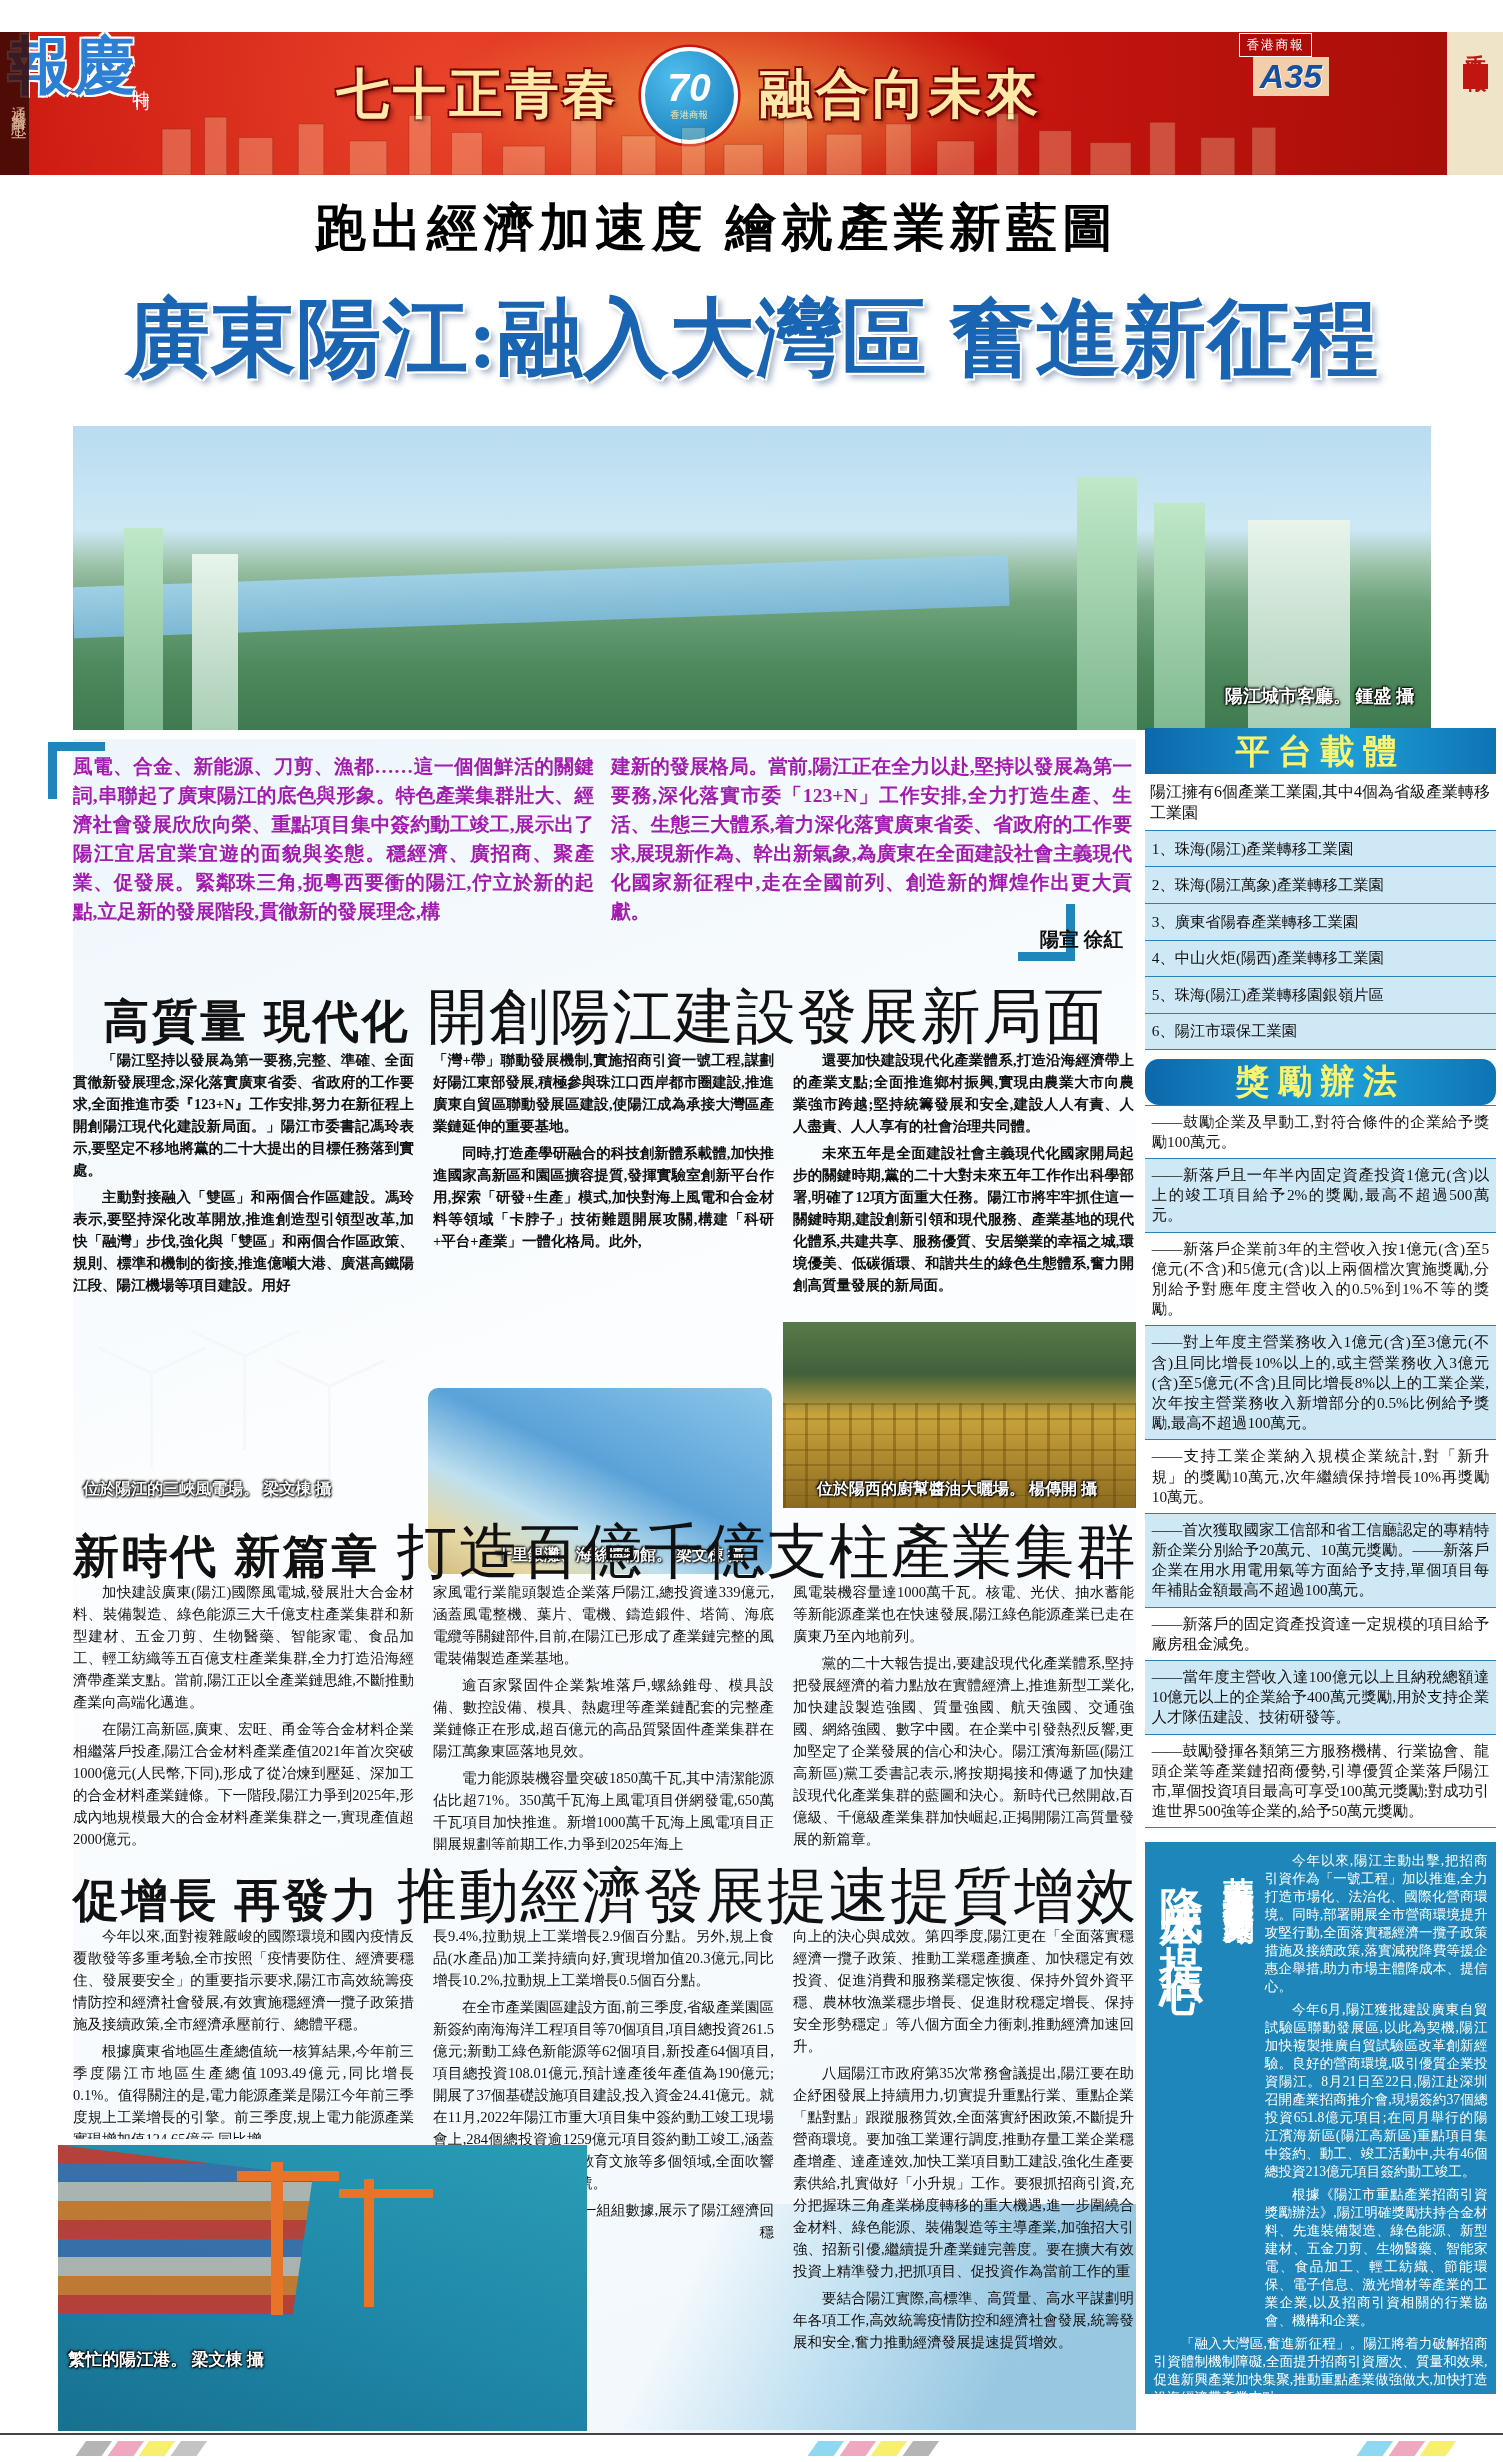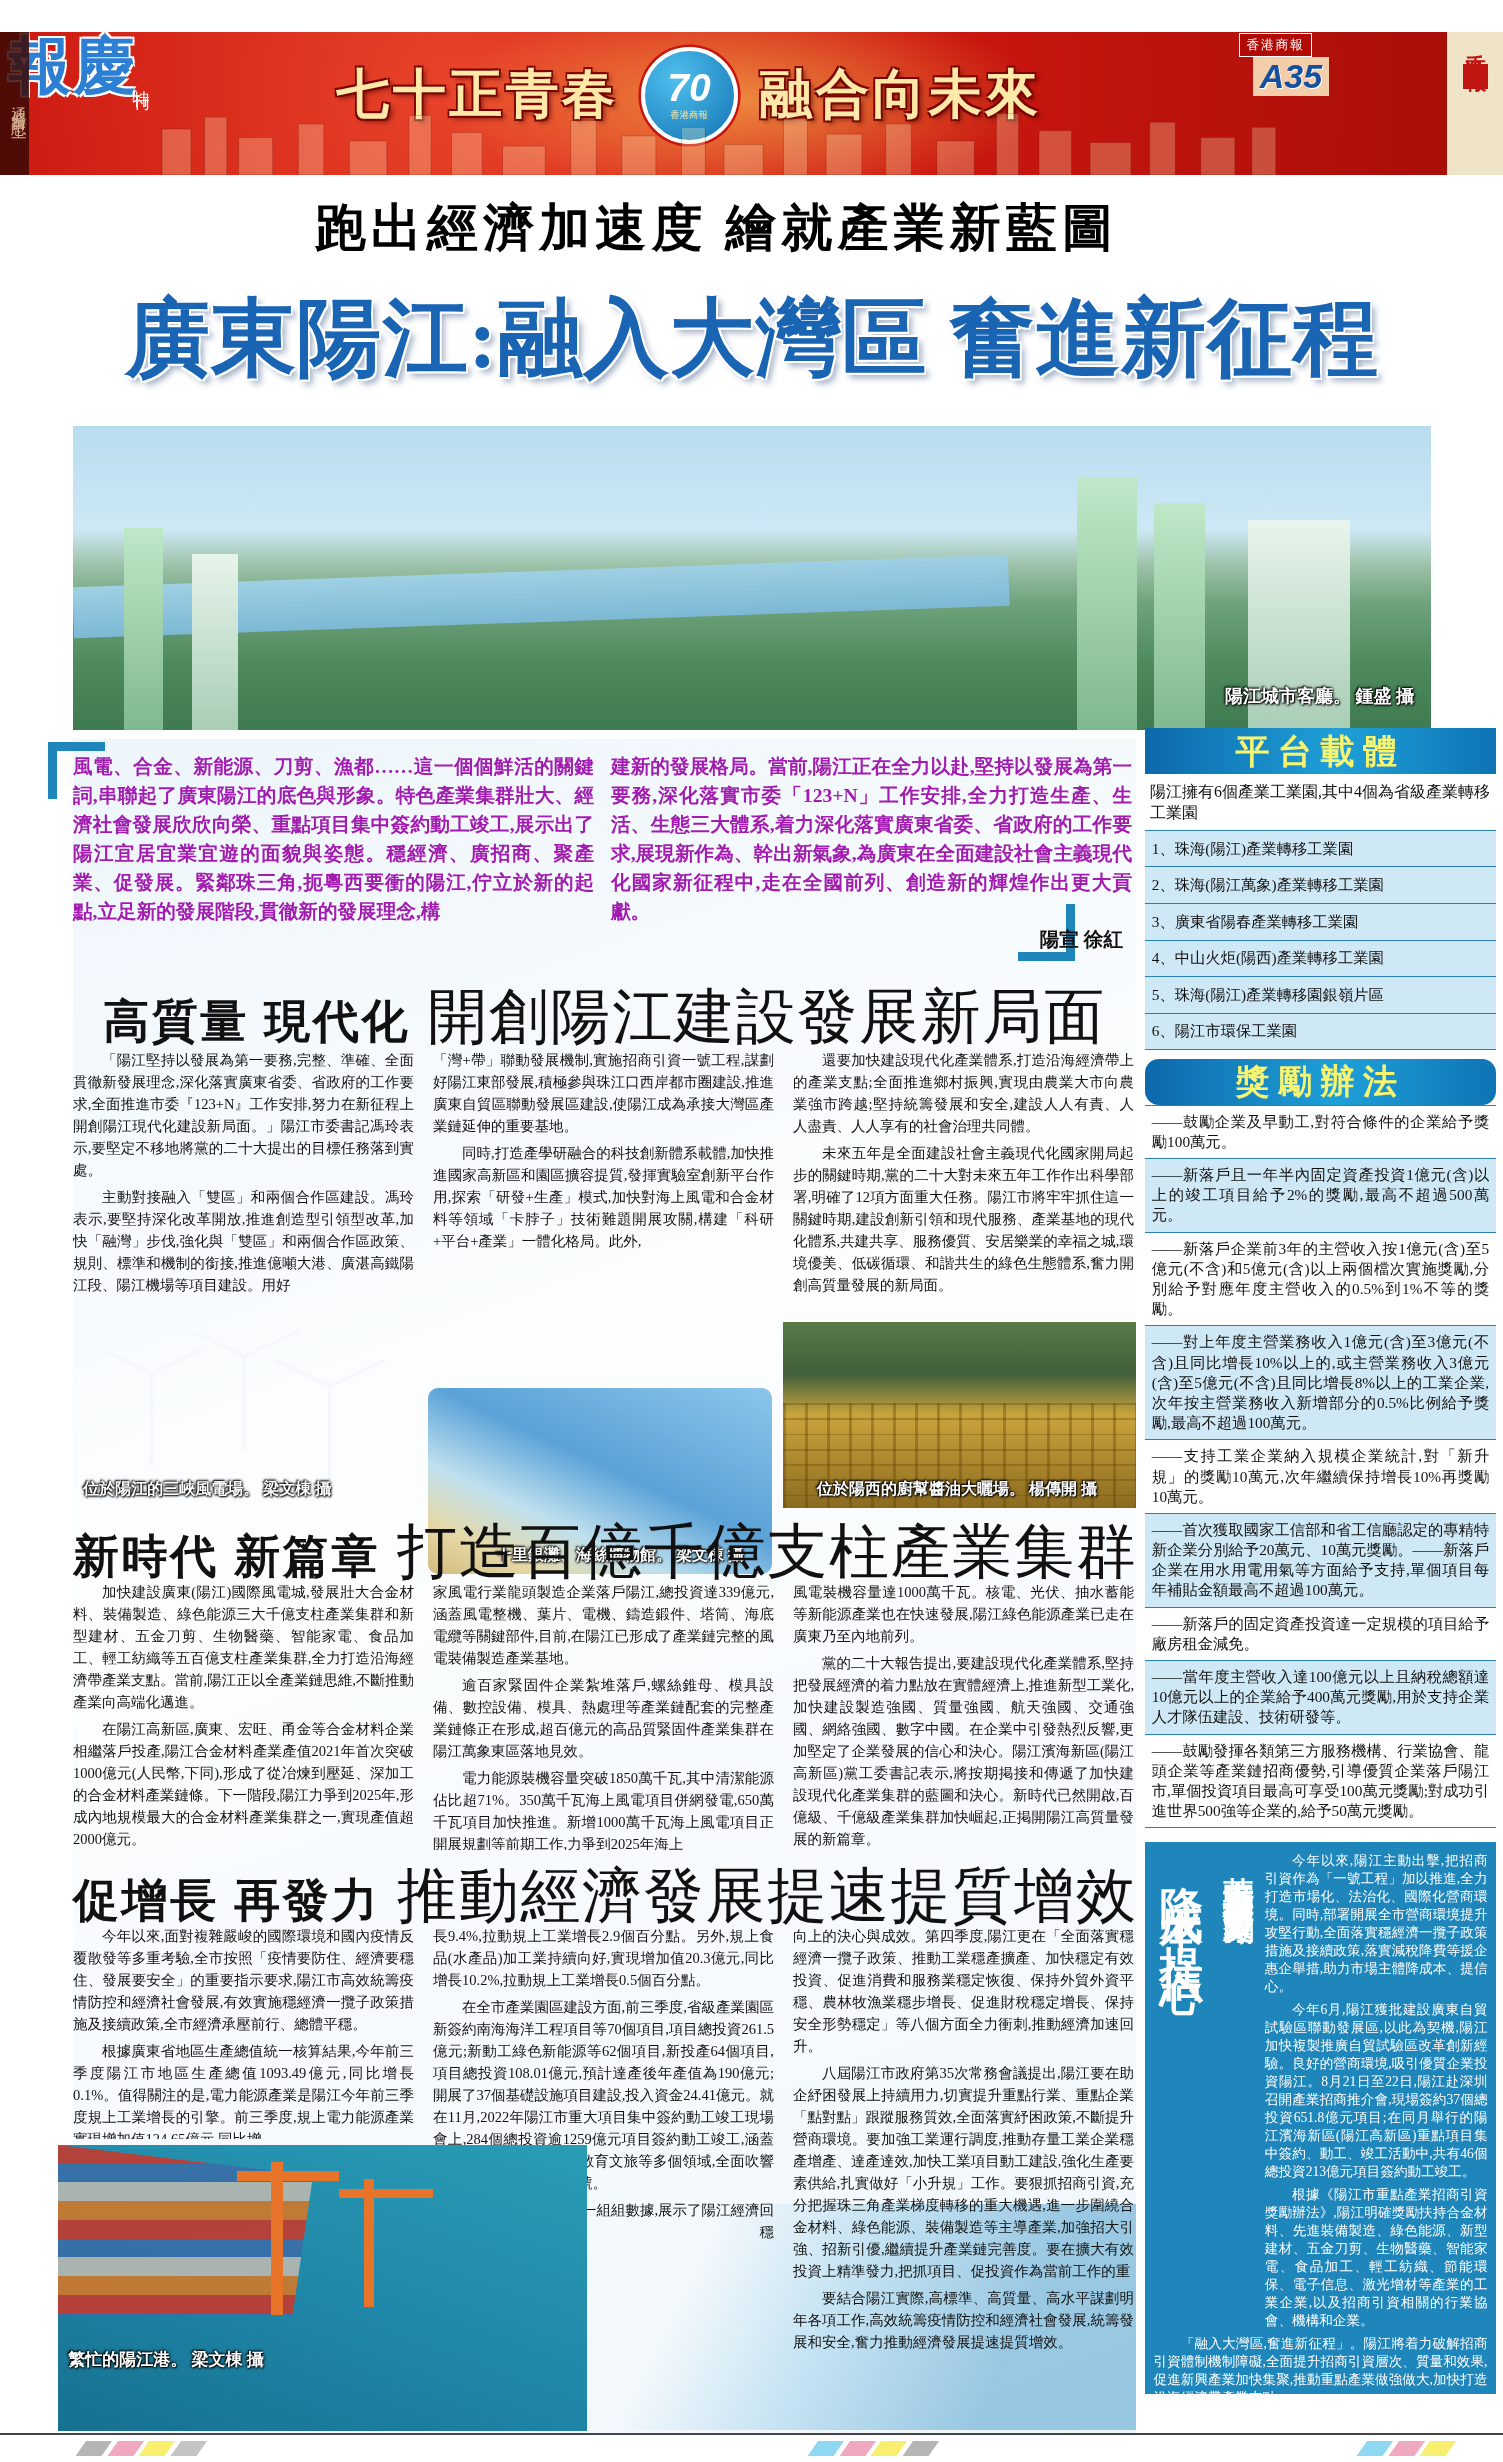--- a/index.html
+++ b/index.html
@@ -183,21 +183,21 @@
 
   <div class="brk brk-open"></div>
   <div class="brk brk-close"></div>
   <div class="intro-col" style="left:73px;">風電、合金、新能源、刀剪、漁都……這一個個鮮活的關鍵詞,串聯起了廣東陽江的底色與形象。特色產業集群壯大、經濟社會發展欣欣向榮、重點項目集中簽約動工竣工,展示出了陽江宜居宜業宜遊的面貌與姿態。穩經濟、廣招商、聚產業、促發展。緊鄰珠三角,扼粵西要衝的陽江,佇立於新的起點,立足新的發展階段,貫徹新的發展理念,構</div>
   <div class="intro-col" style="left:611px;">建新的發展格局。當前,陽江正在全力以赴,堅持以發展為第一要務,深化落實市委「123+N」工作安排,全力打造生產、生活、生態三大體系,着力深化落實廣東省委、省政府的工作要求,展現新作為、幹出新氣象,為廣東在全面建設社會主義現代化國家新征程中,走在全國前列、創造新的輝煌作出更大貢獻。</div>
   <div class="byline">陽宣 徐紅</div>
 
   <div class="sechead" style="top:977px;">
     <span class="b">高質量 現代化</span><span class="r">開創陽江建設發展新局面</span>
   </div>
-  <div class="cols" style="top:1049px;height:267px;">
+  <div class="cols" style="top:1049px;height:267px;font-weight:bold;">
     <div class="col" style="height:267px;">
       <p>「陽江堅持以發展為第一要務,完整、準確、全面貫徹新發展理念,深化落實廣東省委、省政府的工作要求,全面推進市委『123+N』工作安排,努力在新征程上開創陽江現代化建設新局面。」陽江市委書記馮玲表示,要堅定不移地將黨的二十大提出的目標任務落到實處。</p>
       <p>主動對接融入「雙區」和兩個合作區建設。馮玲表示,要堅持深化改革開放,推進創造型引領型改革,加快「融灣」步伐,強化與「雙區」和兩個合作區政策、規則、標準和機制的銜接,推進億噸大港、廣湛高鐵陽江段、陽江機場等項目建設。用好</p>
     </div>
     <div class="col" style="height:267px;">
       <p class="ni">「灣+帶」聯動發展機制,實施招商引資一號工程,謀劃好陽江東部發展,積極參與珠江口西岸都市圈建設,推進廣東自貿區聯動發展區建設,使陽江成為承接大灣區產業鏈延伸的重要基地。</p>
       <p>同時,打造產學研融合的科技創新體系載體,加快推進國家高新區和園區擴容提質,發揮實驗室創新平台作用,探索「研發+生產」模式,加快對海上風電和合金材料等領域「卡脖子」技術難題開展攻關,構建「科研+平台+產業」一體化格局。此外,</p>
     </div>
     <div class="col" style="height:267px;">
       <p>還要加快建設現代化產業體系,打造沿海經濟帶上的產業支點;全面推進鄉村振興,實現由農業大市向農業強市跨越;堅持統籌發展和安全,建設人人有責、人人盡責、人人享有的社會治理共同體。</p>

